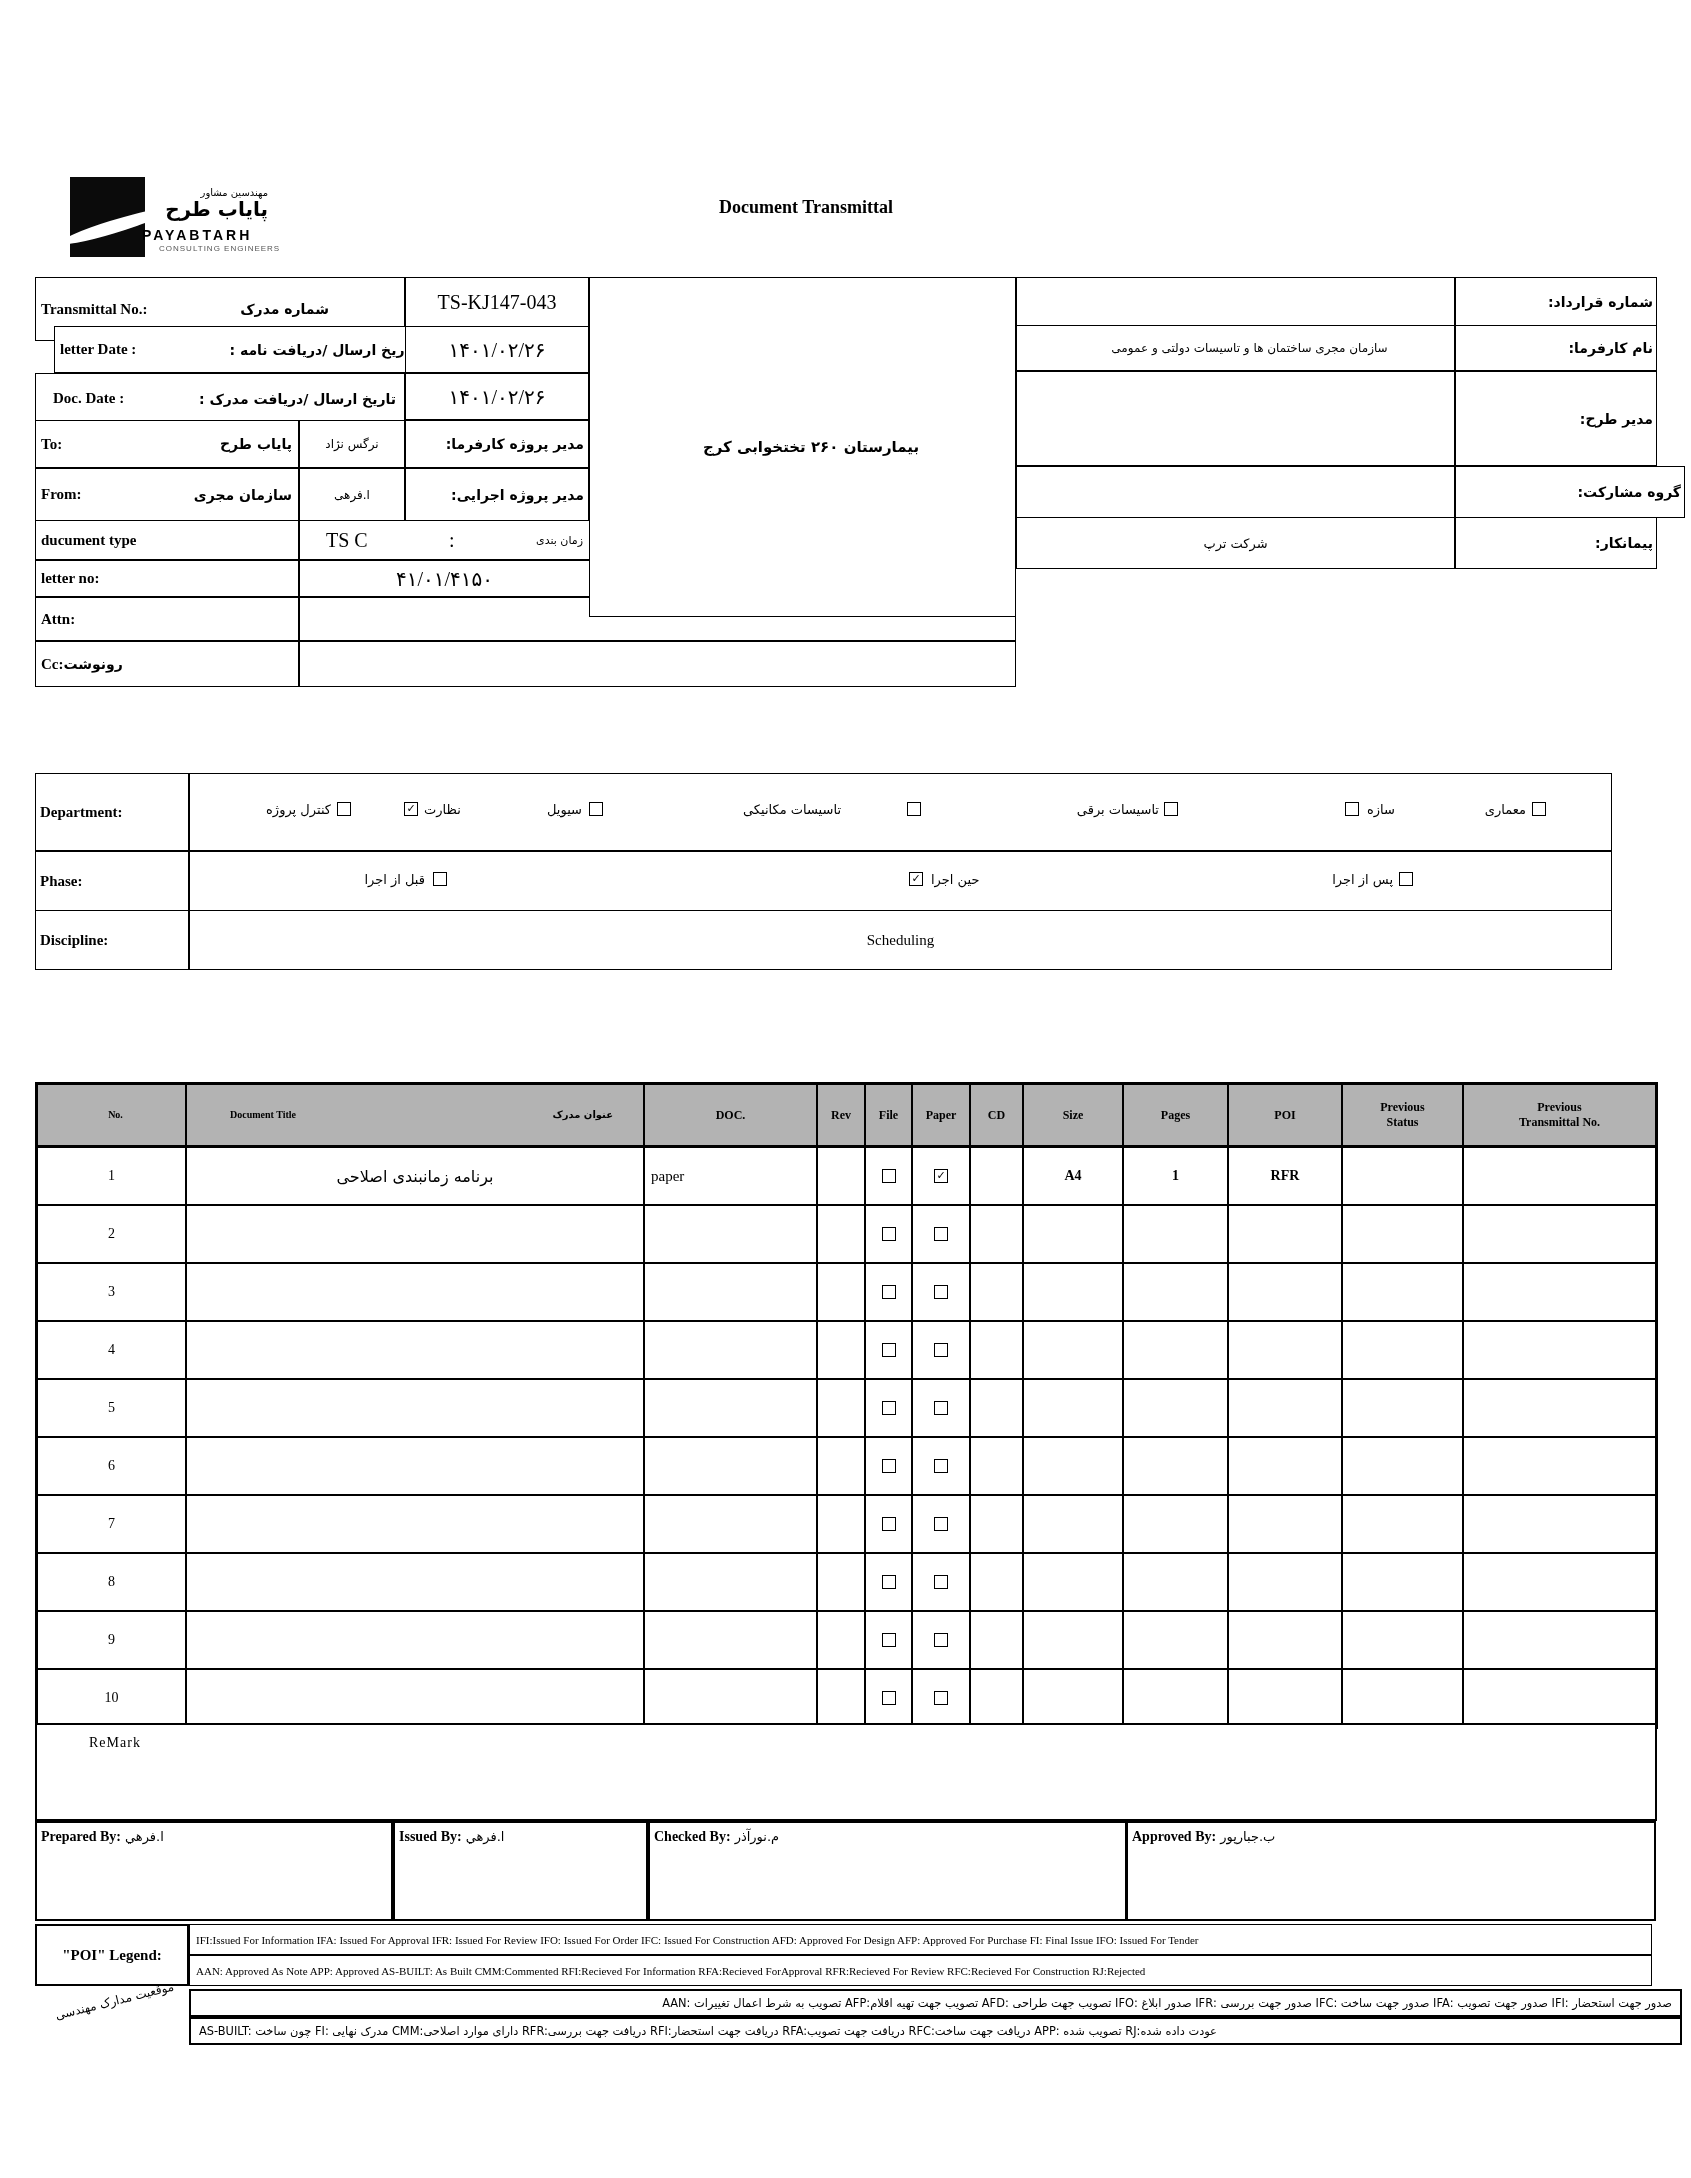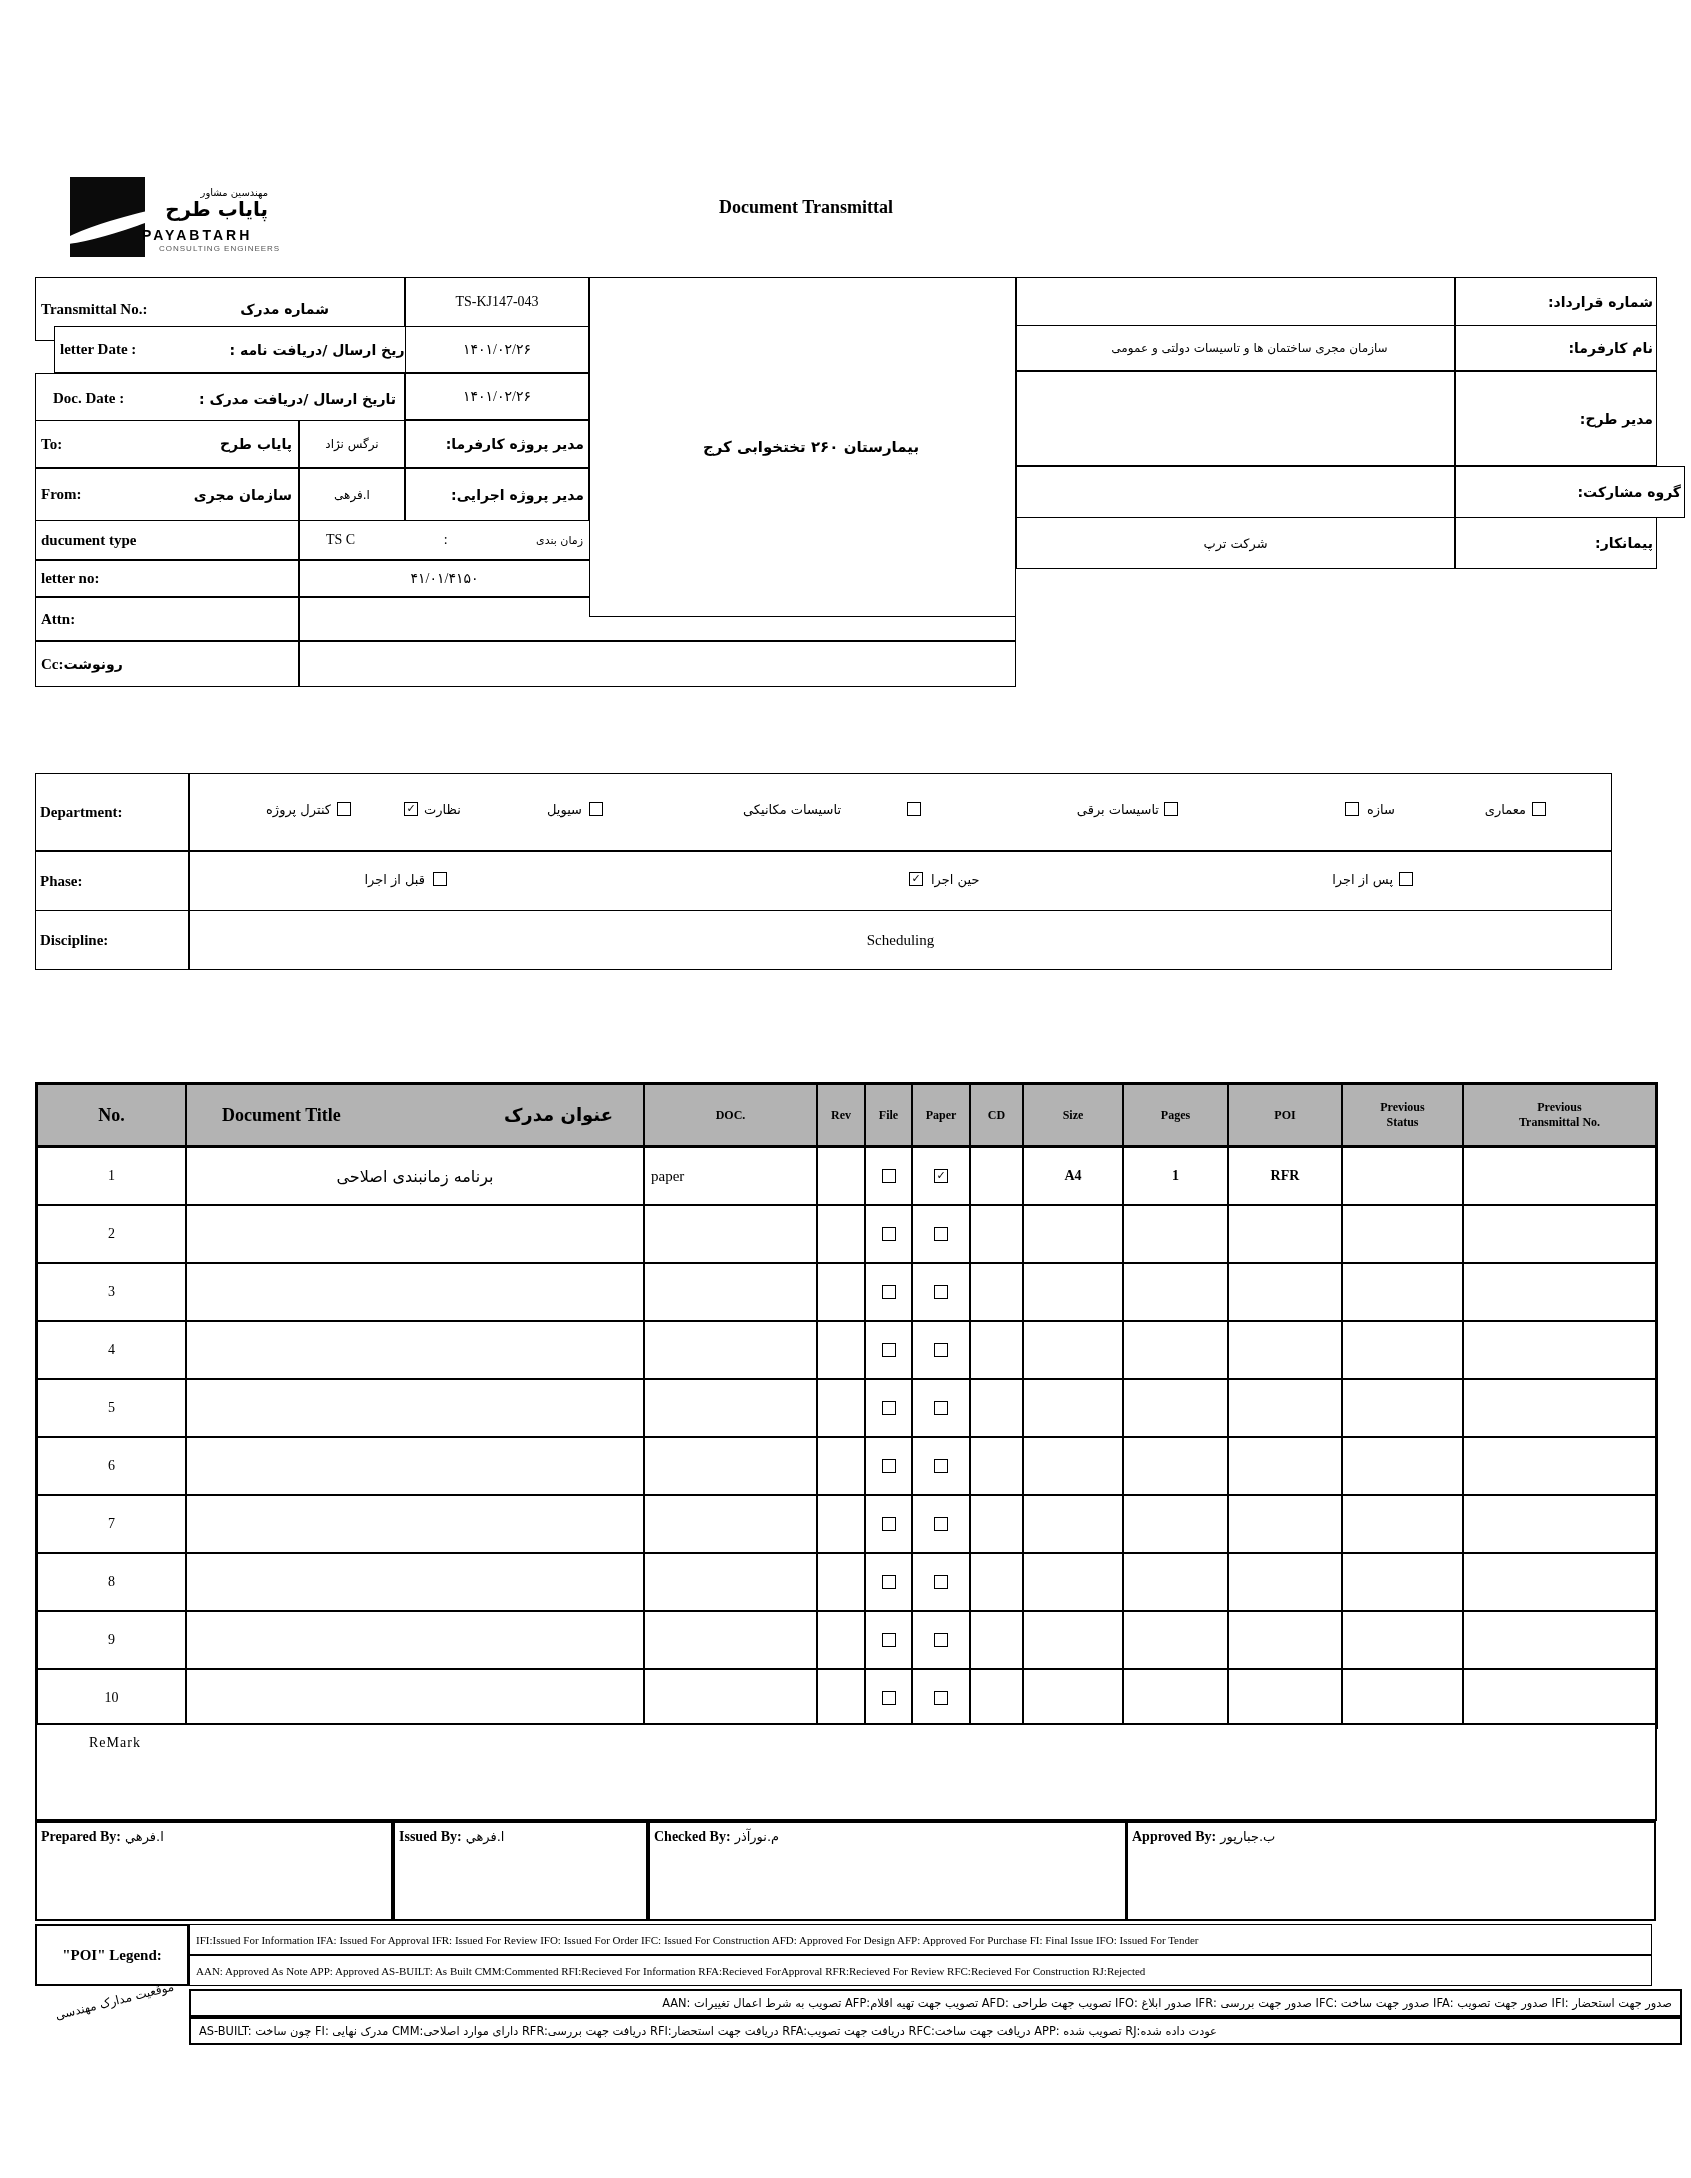--- a/index.html
+++ b/index.html
@@ -2,21 +2,21 @@
 <html><head>
 <meta charset="utf-8">
 <style>
   html,body{margin:0;padding:0;background:#e8e8e8;}
   #canvas{position:relative;width:1692px;height:2178px;background:#ffffff;
           font-family:"Liberation Serif","DejaVu Serif","DejaVu Sans",serif;color:#000;overflow:hidden;}
   .cell{position:absolute;border:1.5px solid #000;background:#fff;box-sizing:border-box;
         display:flex;align-items:center;overflow:hidden;}
   .lbl-en{font-weight:bold;font-size:15px;padding-left:5px;white-space:nowrap;}
   .lbl-fa{font-weight:bold;font-size:14px;direction:rtl;white-space:nowrap;}
-  .val{font-size:14px;}
+  .val{font-size:20px;}
   .center{justify-content:center;text-align:center;}
   .right{justify-content:flex-end;text-align:right;}
   .between{justify-content:space-between;}
   .fa{direction:rtl;}
   .small{font-size:12px;}
   .cbx{display:inline-block;width:14px;height:14px;border:1.7px solid #000;box-sizing:border-box;
        background:#fff;font-size:11px;line-height:11px;text-align:center;font-family:"DejaVu Sans",sans-serif;}
   .floating{position:absolute;white-space:nowrap;}
   
   #logo-box{position:absolute;left:70px;top:177px;width:75px;height:80px;background:#0b0b0b;overflow:hidden;}
@@ -38,21 +38,21 @@
   #main-table{position:absolute;left:35px;top:1082px;border:3px solid #000;background:#fff;}
   .tr{display:grid;grid-template-columns:149px 458px 173px 48px 47px 58px 53px 100px 105px 114px 121px 191px;
       border-bottom:2px solid #000;}
   .tr:last-child{border-bottom:none;}
   #thead.tr{background:#b3b3b3;height:60px;border-bottom:3.5px solid #000;}
   .tbody-row{height:56px;}
   .td,.th{border-right:2px solid #000;display:flex;align-items:center;justify-content:center;
           overflow:hidden;box-sizing:border-box;}
   .td:last-child,.th:last-child{border-right:none;}
   .th{font-weight:bold;font-size:12px;text-align:center;flex-direction:column;line-height:1.25;}
-  .th.big{font-size:18px;}
+  .th.big{font-size:10px;margin-left:8px;}
   .th-title{flex-direction:row;justify-content:space-between;padding:0 30px 0 35px;}
   .td{font-size:14px;}
   .td.c-doc{justify-content:flex-start;padding-left:6px;font-size:15px;}
   .td.c-title{font-size:16px;}
   .td.c-size,.td.c-pages,.td.c-poi{font-weight:bold;}
   
   .legend-text{font-size:11px;padding:0 6px;white-space:nowrap;}
   .legend-fa{font-size:11.4px;padding:0 8px;white-space:nowrap;}
   #legend-side{position:absolute;left:40px;top:1994px;width:149px;font-size:12px;direction:rtl;text-align:center;
                transform:rotate(-14deg);font-family:"DejaVu Sans",sans-serif;}

